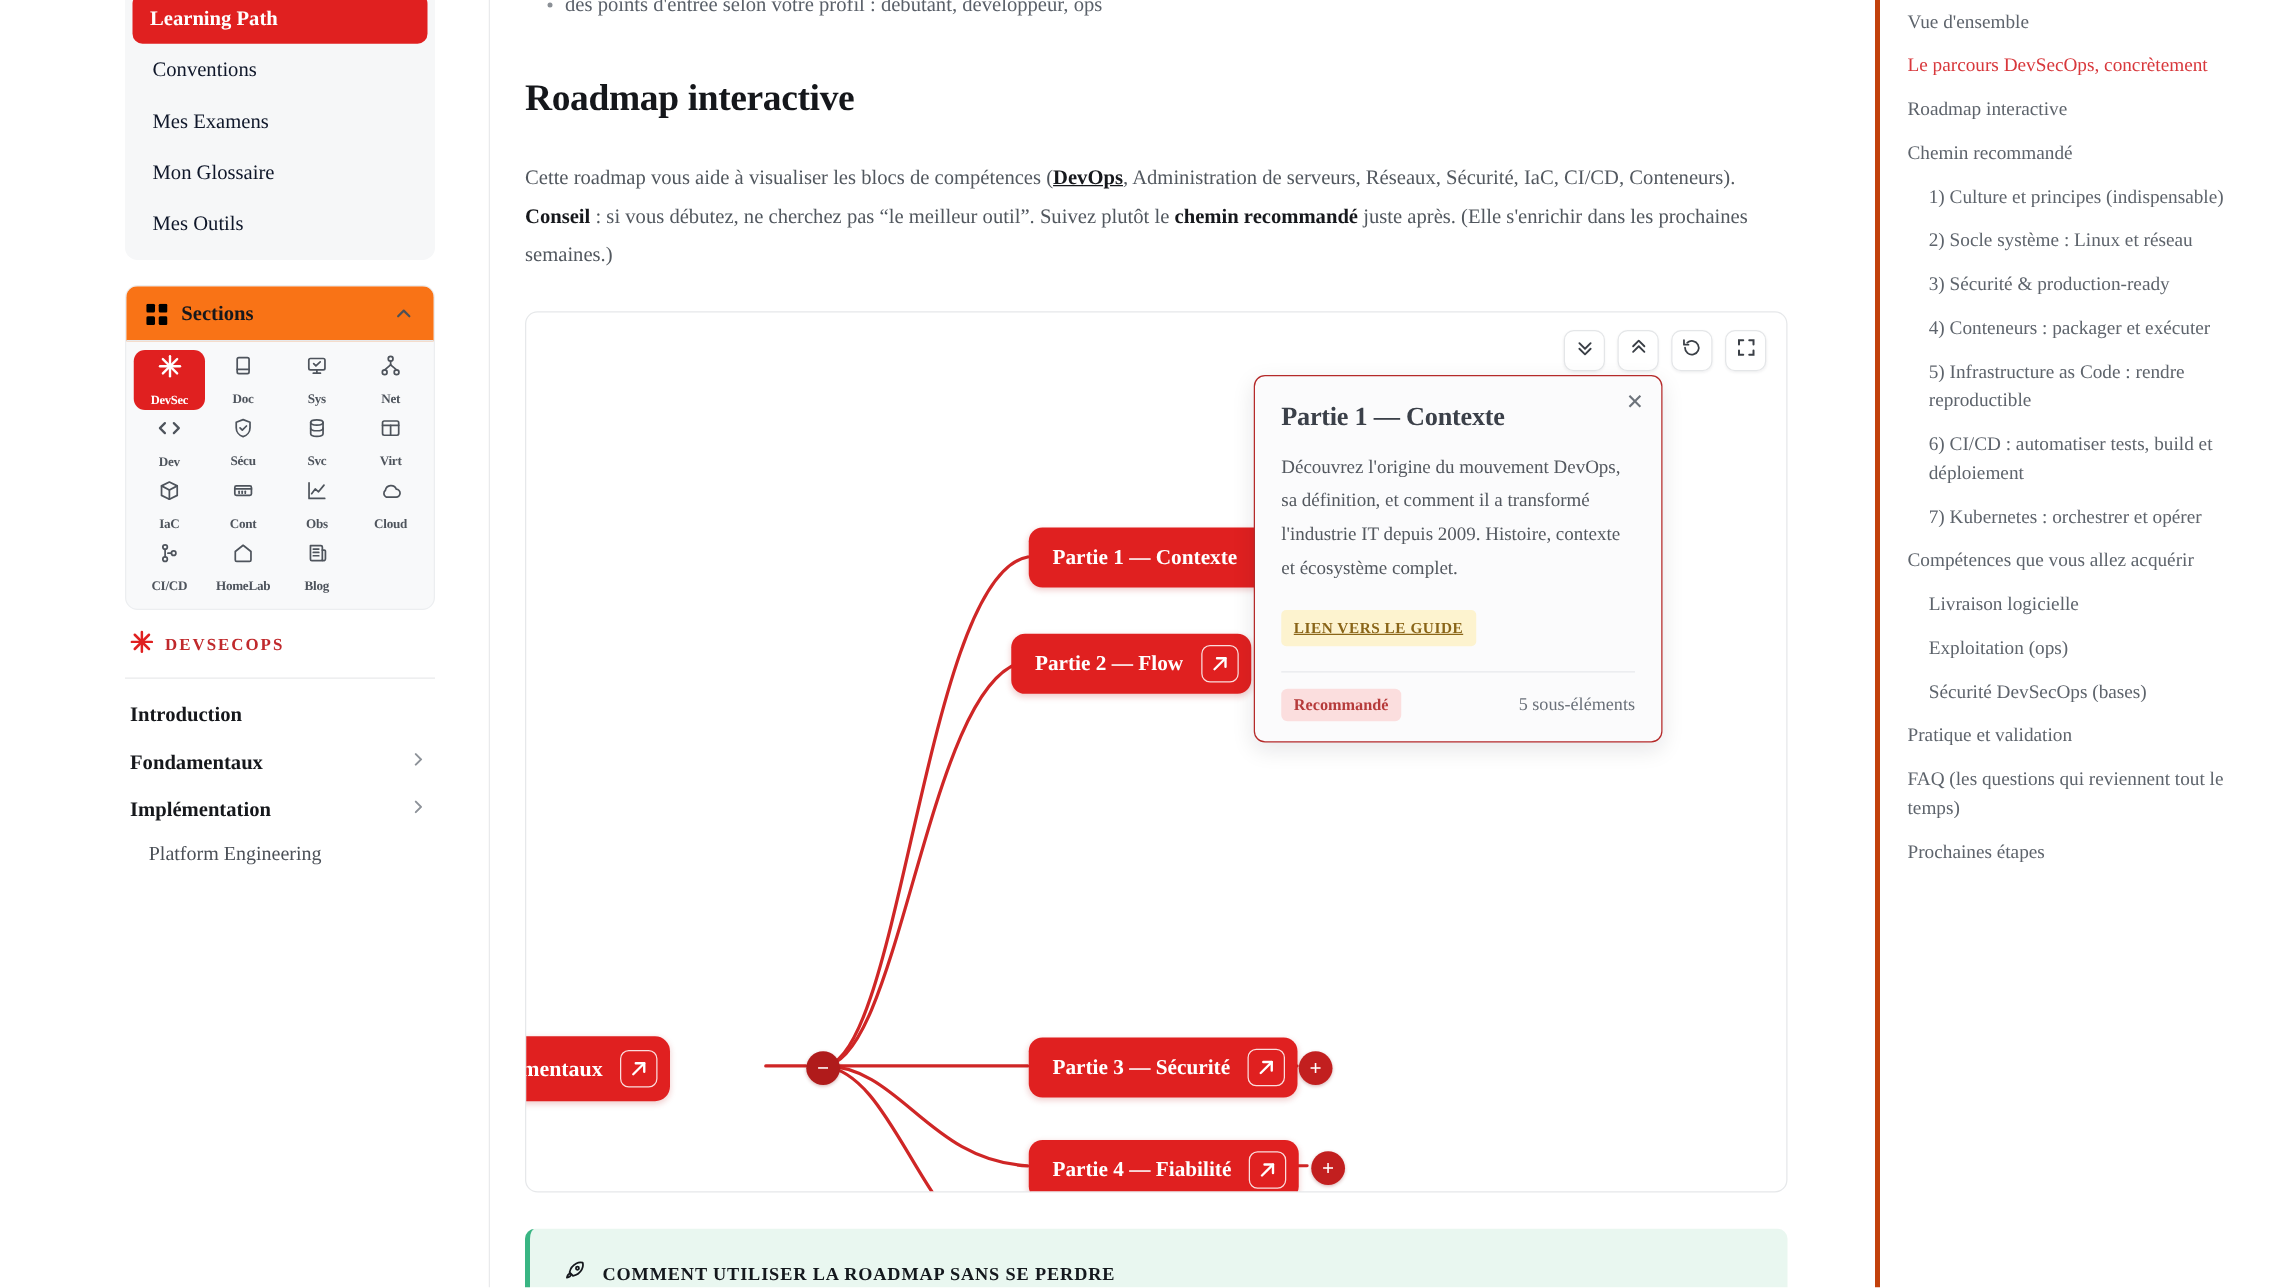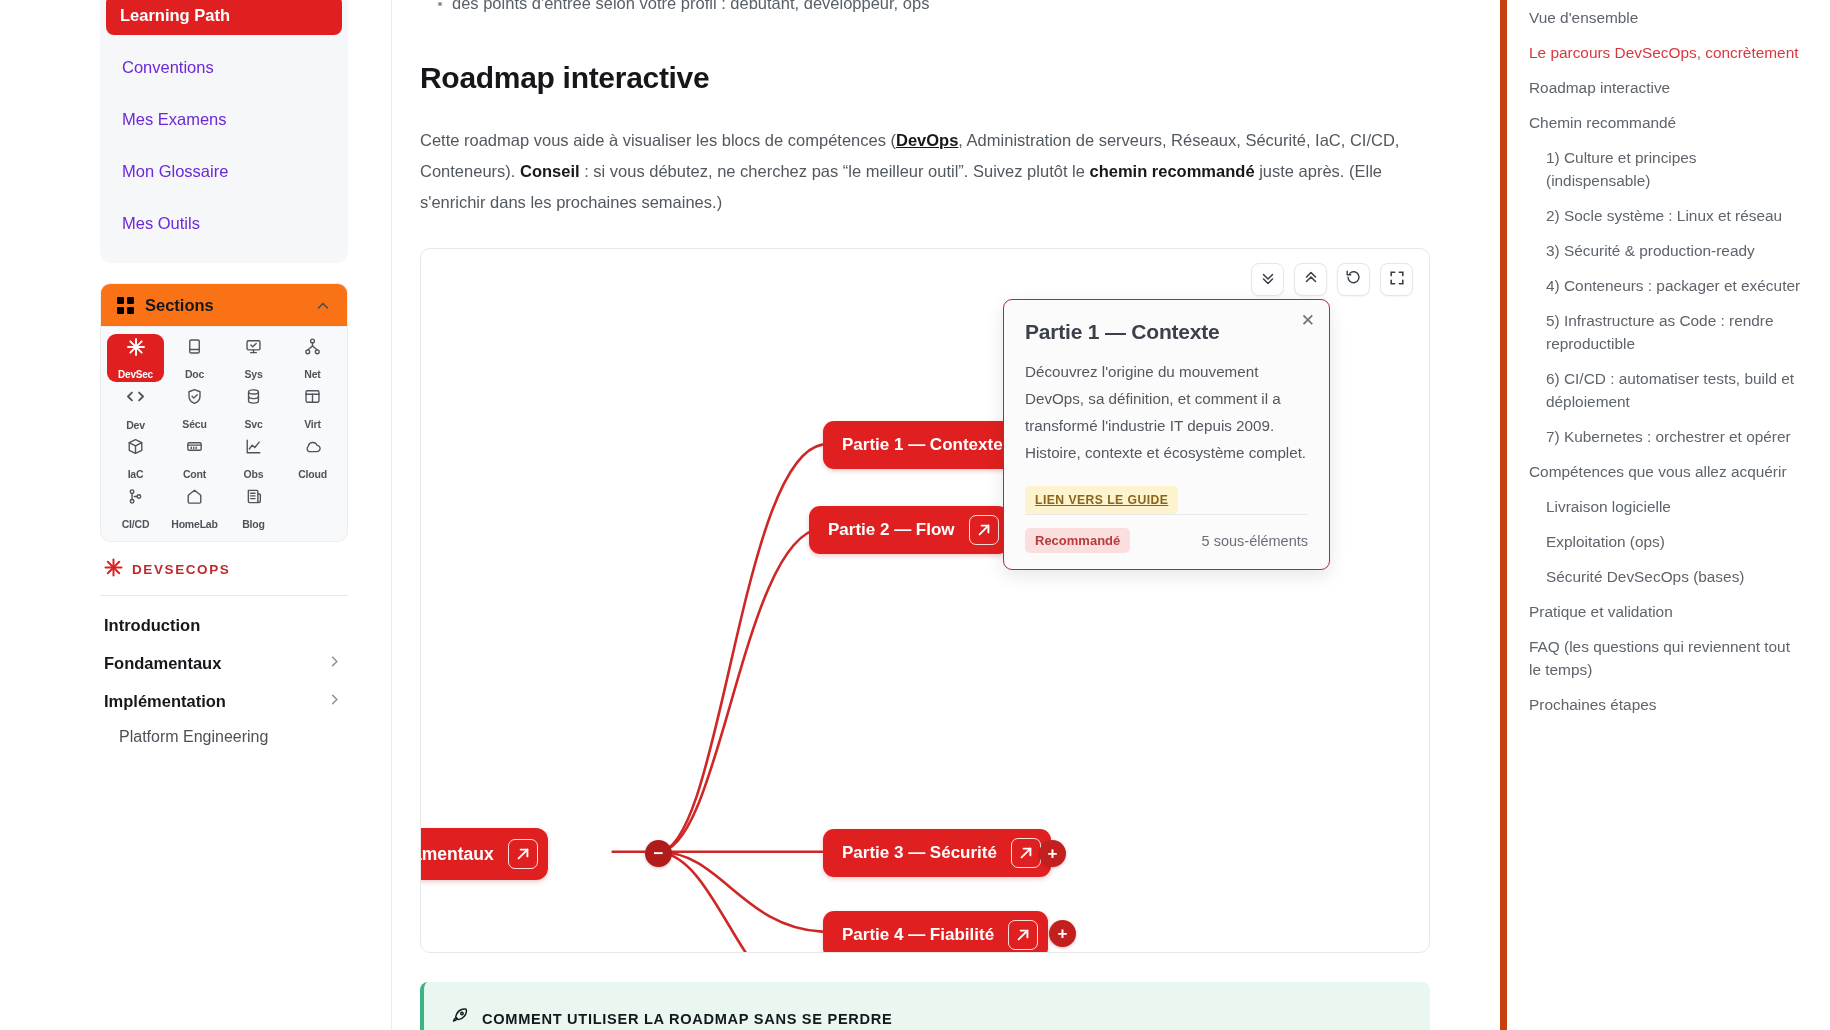--- a/index.html
+++ b/index.html
@@ -2,21 +2,21 @@
 <html lang="fr"><head>
 <meta charset="utf-8">
 <style>
   * { box-sizing: border-box; margin: 0; padding: 0; }
   html, body {
     width: 1830px; height: 1030px;
     background: #ffffff;
     font-family: "Liberation Sans", sans-serif;
     overflow: hidden;
   }
-  .page { position: relative; width: 1830px; height: 908px; display: flex; }
+  .page { position: relative; width: 1830px; height: 908px; display: flex; font-family: Liberation Serif, serif; }
 
   
   .left-sidebar {
     position: relative;
     width: 392px;
     flex: 0 0 392px;
     height: 1030px;
     background: #ffffff;
     border-right: 1px solid #e9eaec;
     padding-left: 100px;
@@ -28,23 +28,23 @@
     background: #f6f7f8;
     border-radius: 10px;
     padding: 6px 0 8px 0;
     margin-top: -12px;
   }
   .quick-item {
     height: 40px;
     display: flex; align-items: center;
     padding: 0 14px;
     font-size: 16.5px;
-    color: #6d28d9;
+    color: #0f172a;
     border-radius: 8px;
-    margin: 12px 8px;
+    margin: 1px 8px;
     white-space: nowrap;
   }
   .quick-item.active {
     background: #e02020;
     color: #ffffff;
     font-weight: 600;
     margin: 1px 6px;
   }
 
   .sections-card {
@@ -238,20 +238,21 @@
   .tip-link {
     display: inline-block;
     margin-top: 20px;
     background: #fdf3cf;
     color: #8a6518;
     font-size: 12.2px; font-weight: 700; letter-spacing: 0.45px;
     padding: 7px 10px;
     border-radius: 4px;
   }
   .tip-foot {
+    margin-top: 20px;
     border-top: 1px solid #e8e9eb;
     padding-top: 13px;
     display: flex; align-items: center; justify-content: space-between;
   }
   .tip-badge {
     background: #fbdede; color: #b63b3b;
     font-size: 13px; font-weight: 700;
     padding: 5px 10px; border-radius: 5px;
   }
   .tip-count { font-size: 14.5px; color: #6a7079; }
@@ -268,21 +269,21 @@
   }
   .callout .ctitle {
     font-size: 14.6px; font-weight: 700; letter-spacing: 0.7px;
     color: #14181d;
   }
 
   
   .right-toc {
     width: 330px; flex: 0 0 330px;
     height: 1030px;
-    border-left: 7px solid #c2410c;
+    border-left: 4px solid #c2410c;
     padding: 0 26px 0 22px;
     overflow: hidden;
   }
   .toc-item {
     font-size: 15.4px;
     line-height: 23px;
     color: #5e646c;
     padding: 6px 0;
   }
   .toc-item.active { color: #d8383c; }

